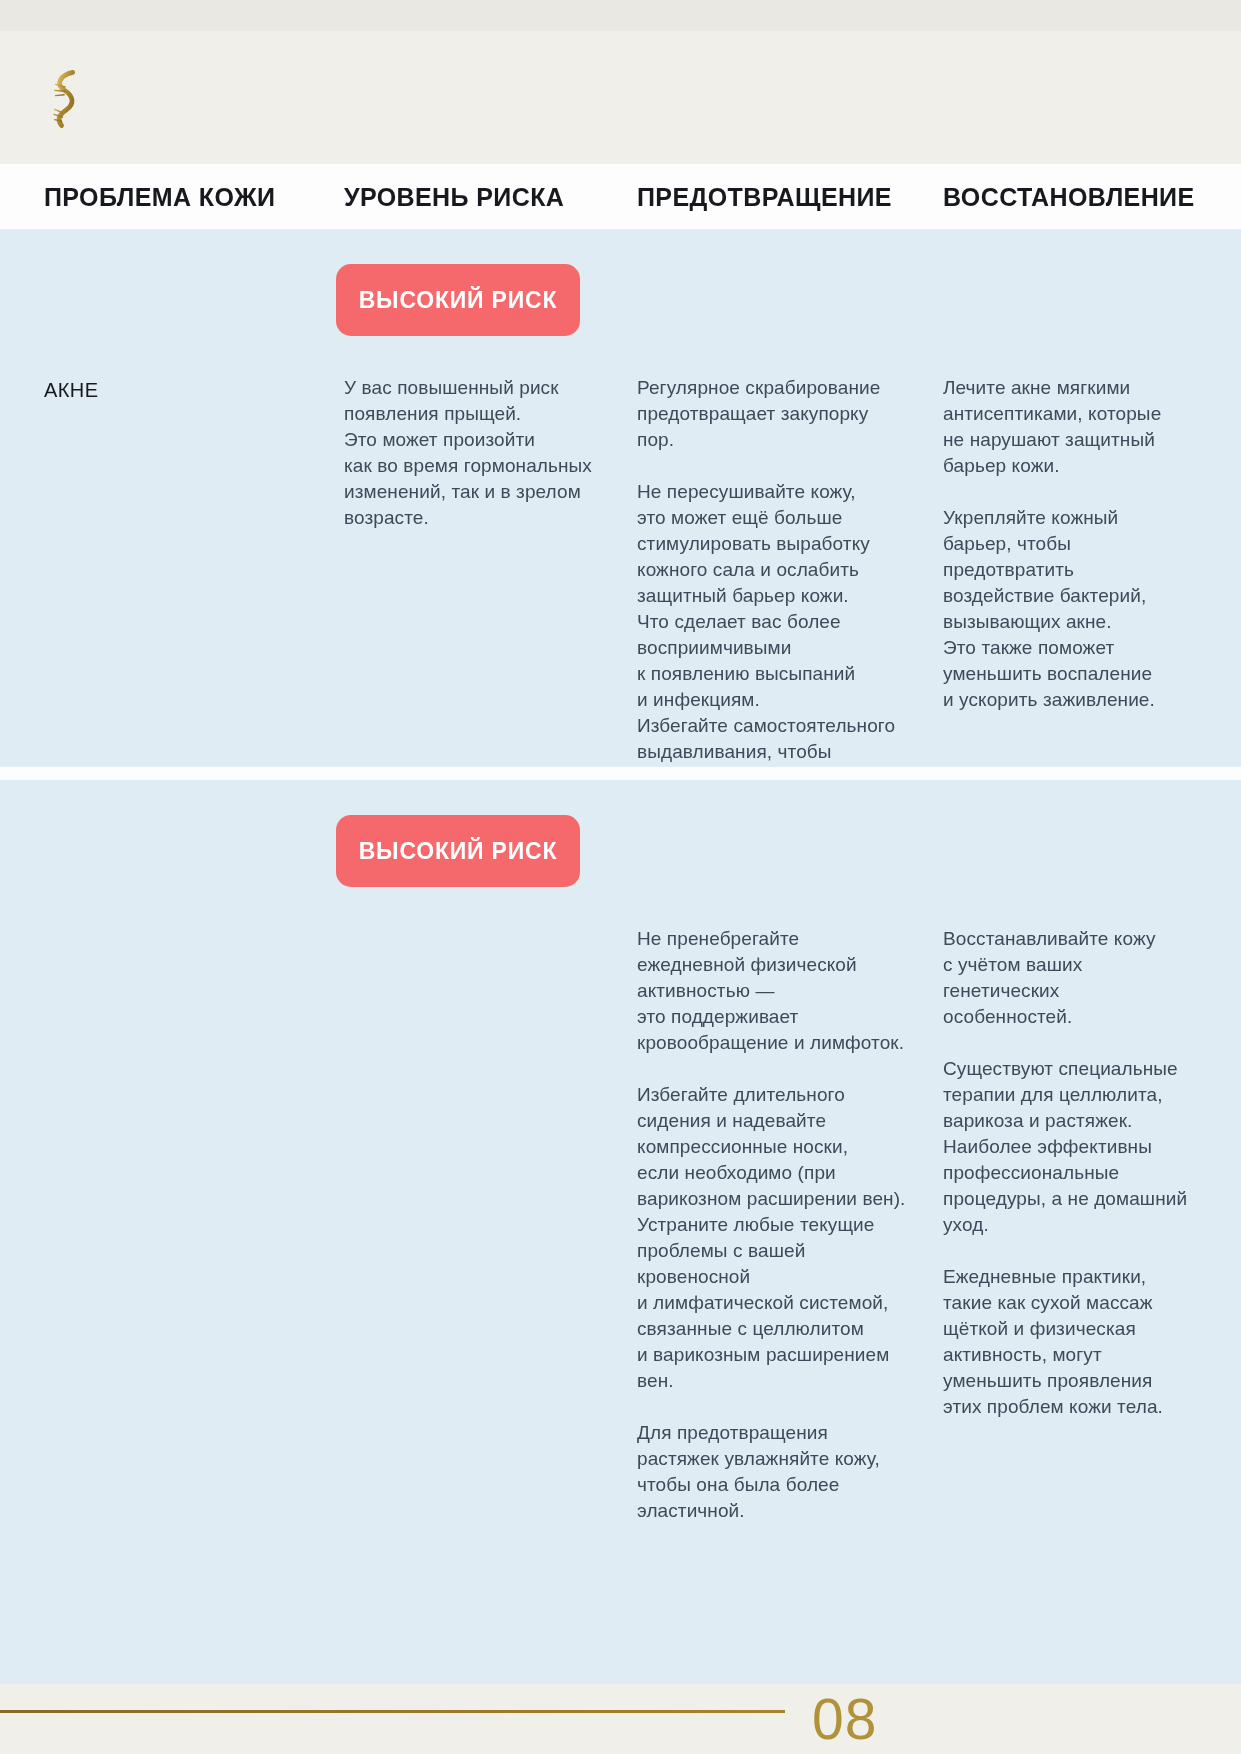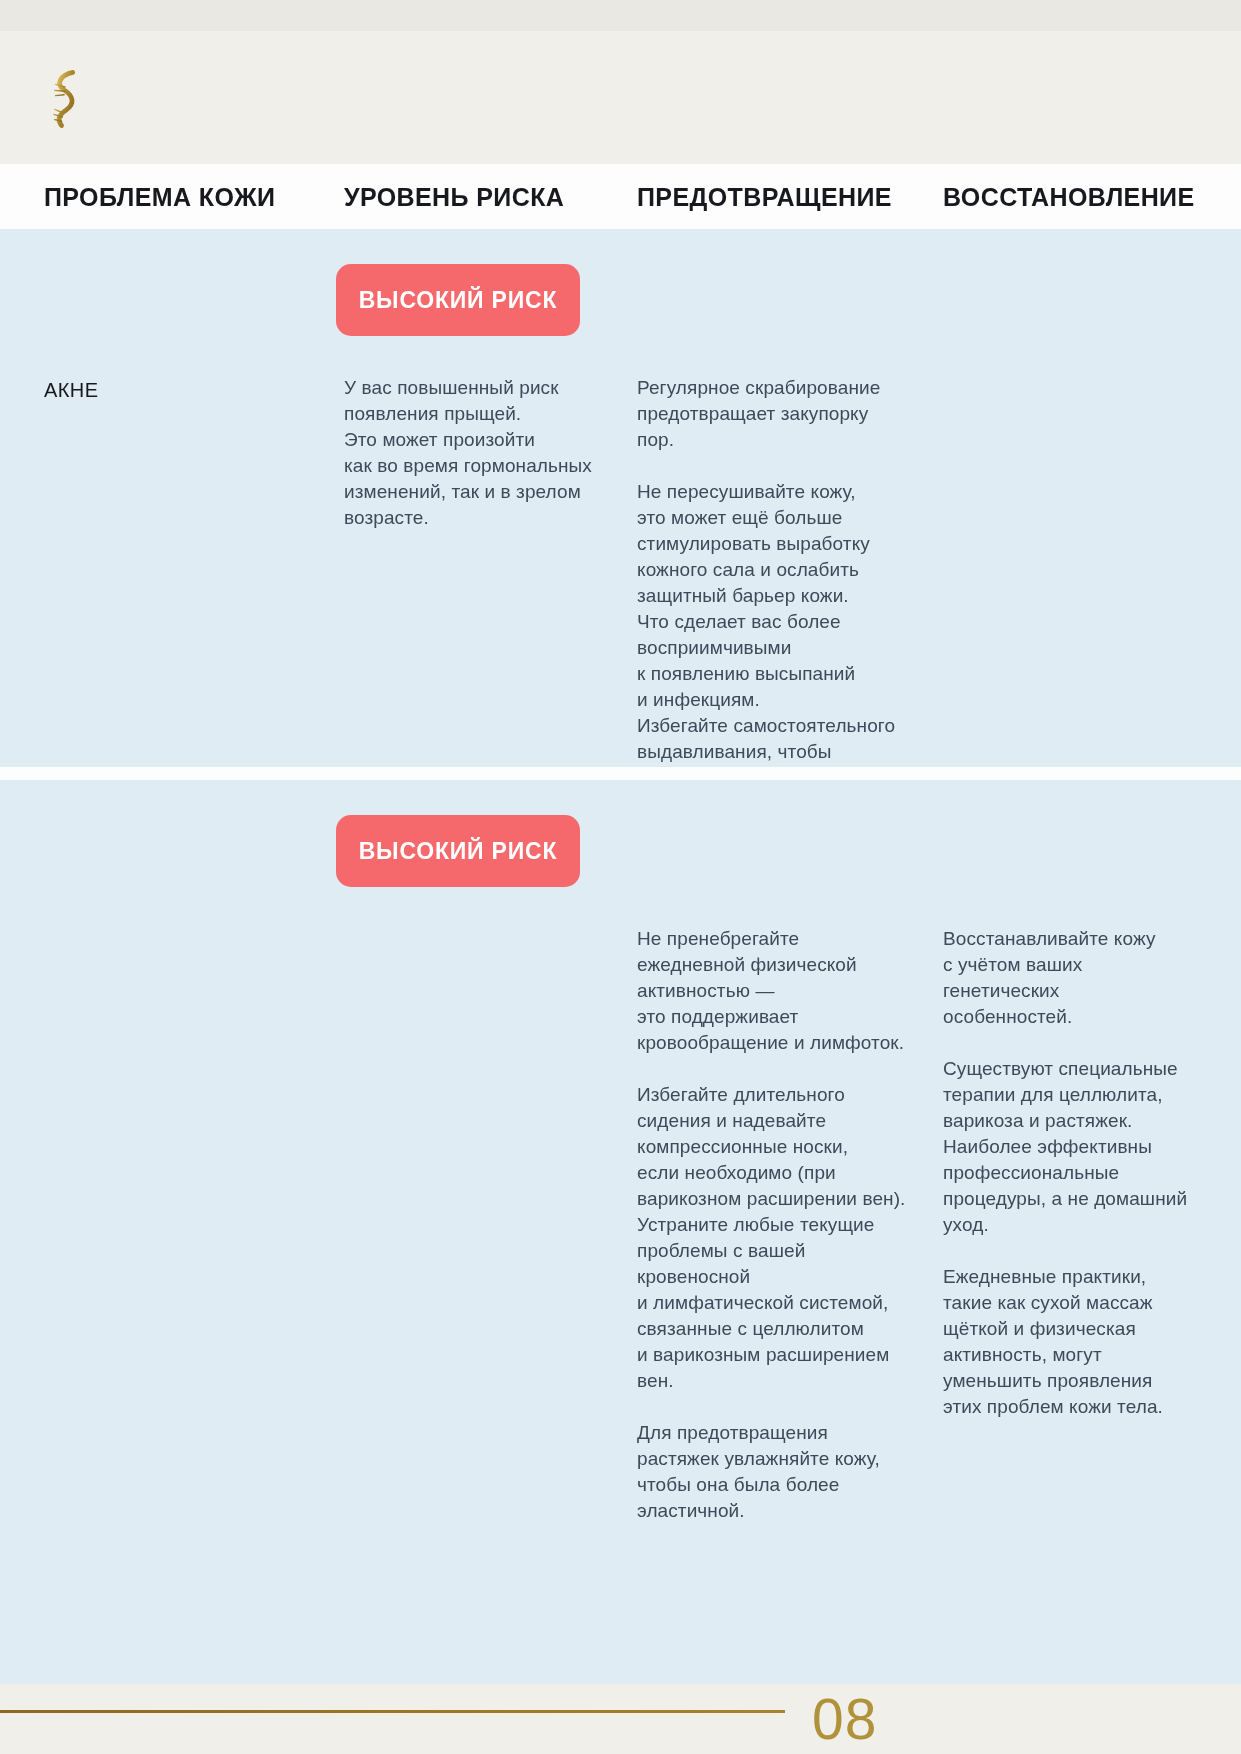--- a/index.html
+++ b/index.html
@@ -94,20 +94,33 @@
 стимулировать выработку
 кожного сала и ослабить
 защитный барьер кожи.
 Что сделает вас более
 восприимчивыми
 к появлению высыпаний
 и инфекциям.
 Избегайте самостоятельного
 выдавливания, чтобы
 предотвратить рубцы.</div>
+    <div class="cell x4 body">Лечите акне мягкими
+антисептиками, которые
+не нарушают защитный
+барьер кожи.
+
+Укрепляйте кожный
+барьер, чтобы
+предотвратить
+воздействие бактерий,
+вызывающих акне.
+Это также поможет
+уменьшить воспаление
+и ускорить заживление.</div>
   </section>
 
   <div class="gap"></div>
 
   <section class="block block2">
     <div class="badge">
       <span>ВЫСОКИЙ РИСК</span>
     </div>
     <div class="cell x3 body">Не пренебрегайте
 ежедневной физической

